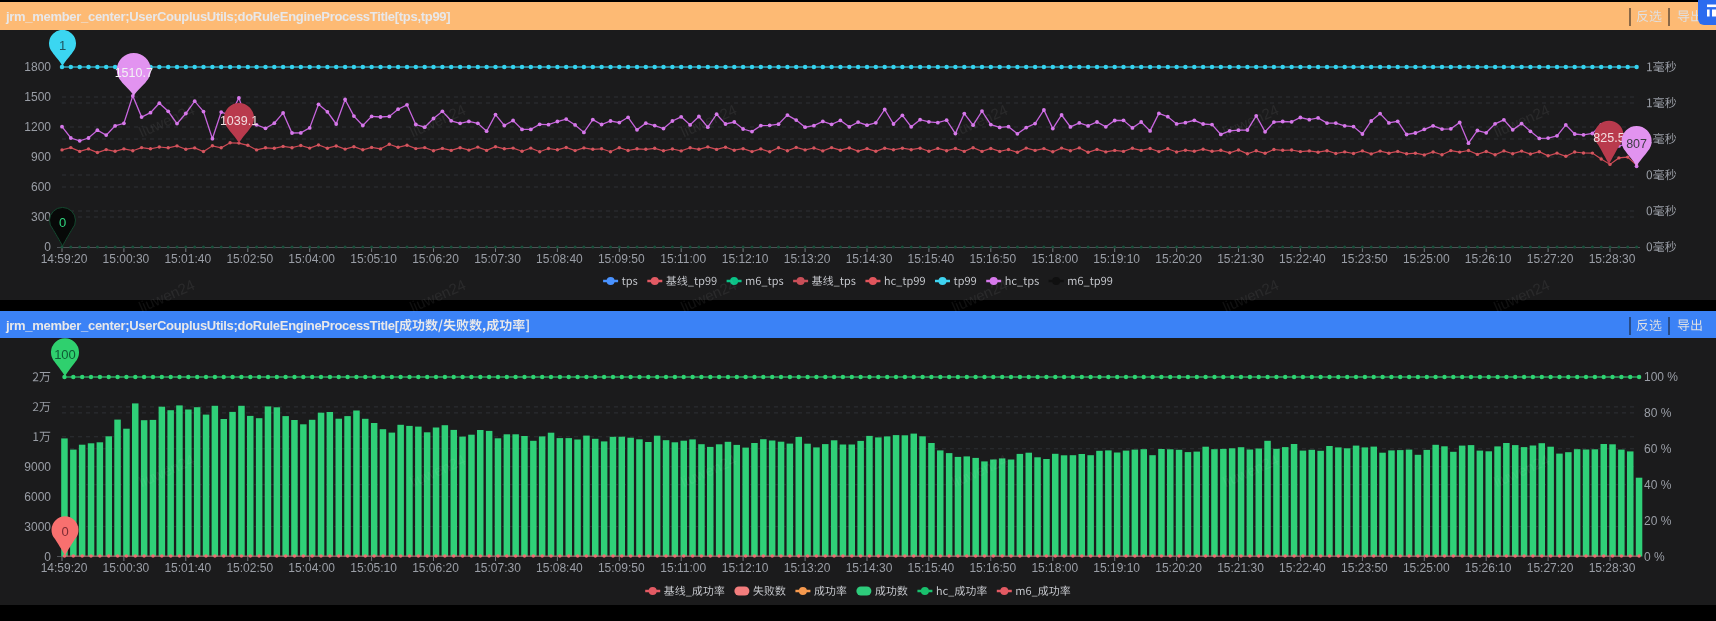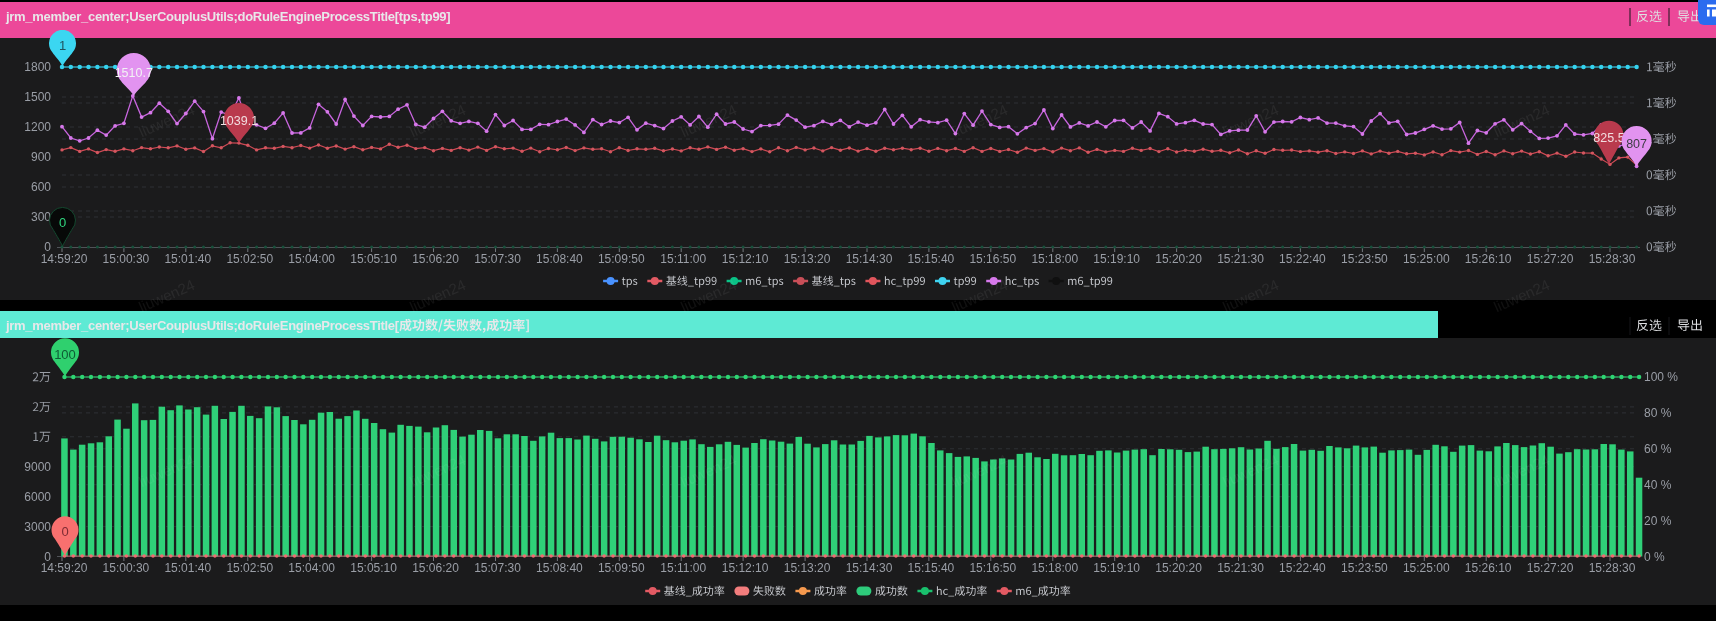--- a/index.html
+++ b/index.html
@@ -39,34 +39,34 @@
       <path id="b2c" d="M84 214 53 134Q111 111 143 74Q174 37 174-7L169-112L221-25Q209-14 194-9Q180-4 164-4Q128-4 100-27Q72-49 72-91Q72-130 100-154Q128-178 168-178Q218-178 246-139Q273-101 273-33Q273 55 224 119Q175 183 84 214Z"></path>
       <path id="b5931" d="M48-411H952V-289H48ZM204-838 331-811Q312-739 285-670Q257-602 225-542Q193-483 157-438Q144-448 123-460Q101-473 79-484Q57-496 41-502Q78-541 109-595Q140-649 165-712Q189-774 204-838ZM233-691H866V-569H173ZM562-386Q607-244 709-152Q811-60 983-24Q969-11 954 9Q938 29 925 51Q911 72 902 90Q778 58 691-3Q604-64 546-153Q487-242 448-360ZM432-850H558V-531Q558-461 550-389Q541-317 515-248Q489-179 439-116Q389-54 307-1Q226 51 106 88Q99 73 86 53Q72 33 57 14Q42-6 29-18Q137-49 210-93Q283-137 327-189Q372-241 395-299Q417-356 425-415Q432-474 432-532Z"></path>
       <path id="b6210" d="M182-473H413V-364H182ZM367-473H483Q483-473 483-465Q483-457 483-447Q483-436 483-429Q481-323 478-256Q475-188 469-150Q462-113 451-98Q436-79 420-71Q403-63 381-59Q361-55 331-55Q300-54 264-55Q263-81 254-113Q245-145 232-167Q259-165 282-164Q306-163 318-163Q328-163 335-166Q343-168 348-175Q355-184 358-213Q362-241 364-300Q366-358 367-455ZM667-787 740-859Q768-845 799-826Q830-807 859-788Q887-769 905-751L828-671Q811-688 784-709Q757-730 726-750Q695-771 667-787ZM785-529 907-500Q844-305 735-155Q626-6 477 86Q469 73 453 54Q437 36 420 17Q403-1 390-13Q534-91 634-223Q734-356 785-529ZM188-700H960V-582H188ZM108-700H234V-405Q234-349 230-282Q226-216 215-146Q204-77 182-13Q161 51 127 102Q117 89 97 73Q78 57 58 41Q39 26 25 20Q63-40 81-115Q98-189 103-265Q108-341 108-406ZM514-849H640Q638-726 647-608Q656-490 674-387Q691-285 715-206Q739-128 768-84Q797-40 827-40Q844-40 854-81Q863-122 867-216Q888-196 917-177Q945-158 969-149Q960-56 942-5Q924 45 894 64Q864 83 817 83Q763 83 719 46Q676 9 642-57Q609-123 585-212Q561-301 546-405Q530-509 523-622Q515-734 514-849Z"></path>
       <path id="b7387" d="M436-273H564V88H436ZM43-206H958V-95H43ZM69-770H944V-661H69ZM817-643 917-585Q883-551 846-518Q808-486 776-463L688-517Q709-534 732-555Q756-577 779-600Q801-623 817-643ZM549-438 636-469Q657-442 678-410Q699-377 716-346Q734-315 742-289L649-254Q641-279 626-311Q610-343 590-377Q570-410 549-438ZM40-354Q88-372 154-399Q221-426 290-455L313-368Q259-339 202-310Q146-282 98-258ZM68-575 148-639Q174-625 203-606Q232-587 258-568Q285-549 302-532L217-461Q202-478 177-498Q152-518 123-539Q95-559 68-575ZM669-391 751-456Q783-439 821-416Q859-393 893-370Q928-346 951-327L863-256Q843-275 810-299Q777-323 739-348Q702-372 669-391ZM345-463Q342-473 337-490Q331-508 325-526Q318-544 312-557Q324-559 336-568Q347-578 359-591Q367-600 384-622Q401-645 421-676Q441-707 456-740L554-700Q524-649 482-599Q441-549 402-514V-512Q402-512 393-507Q385-502 374-495Q363-487 354-478Q345-470 345-463ZM345-463 344-540 394-570 579-576Q573-556 568-529Q563-502 561-485Q500-482 461-479Q422-476 400-474Q377-471 365-468Q352-465 345-463ZM326-262Q323-272 318-290Q312-307 306-326Q300-345 294-359Q313-362 333-375Q353-388 380-409Q394-420 421-444Q448-468 482-502Q516-536 551-576Q586-615 616-656L706-602Q636-519 552-443Q469-367 387-312V-309Q387-309 378-304Q368-299 356-292Q344-285 335-277Q326-269 326-262ZM326-262 323-340 374-372 674-394Q670-374 668-348Q665-323 665-306Q563-297 501-290Q439-284 404-279Q369-275 352-271Q336-267 326-262ZM409-827 531-855Q549-831 568-802Q586-772 596-750L470-714Q462-737 444-769Q426-801 409-827Z"></path>
       <path id="b8d25" d="M219-643H322V-370Q322-312 314-249Q306-187 283-125Q260-63 216-8Q173 47 101 90Q90 74 69 50Q48 27 29 13Q95-22 133-68Q171-115 190-167Q208-220 214-272Q219-324 219-371ZM289-117 370-167Q390-140 412-107Q434-75 455-44Q475-14 487 9L400 67Q389 43 371 11Q352-20 330-54Q308-88 289-117ZM76-802H469V-189H368V-695H172V-185H76ZM616-839 723-815Q704-726 675-638Q646-551 609-474Q573-396 528-338Q522-350 510-370Q497-389 484-408Q470-428 459-440Q496-488 525-552Q555-616 578-689Q601-762 616-839ZM585-670H955V-564H585ZM801-628H821L840-631L905-614Q888-426 842-288Q796-150 725-58Q654 35 557 87Q551 73 538 57Q525 40 511 25Q498 9 487 1Q578-45 643-124Q708-203 748-322Q788-441 801-606ZM619-508Q647-396 695-297Q743-198 813-122Q883-46 974-2Q956 14 934 41Q912 67 900 88Q802 34 729-51Q657-136 606-247Q555-357 522-487Z"></path>
       <path id="b6570" d="M60-335H444V-238H60ZM43-672H534V-578H43ZM424-838 525-798Q500-764 477-732Q454-699 434-676L358-710Q369-728 381-751Q393-773 405-796Q416-819 424-838ZM233-851H344V-399H233ZM67-797 153-833Q173-804 190-769Q207-735 213-708L123-669Q118-695 102-731Q86-767 67-797ZM236-634 314-587Q290-547 251-507Q213-467 170-432Q126-397 84-373Q74-393 56-419Q39-445 22-461Q63-478 104-505Q144-533 180-566Q215-600 236-634ZM329-609Q343-603 368-589Q392-575 421-558Q449-542 473-528Q496-514 506-506L443-423Q429-437 407-455Q385-474 360-494Q335-514 312-532Q289-550 272-562ZM604-665H959V-554H604ZM612-847 722-831Q707-730 684-635Q661-540 628-458Q595-377 551-316Q543-326 527-341Q511-356 494-370Q478-384 465-392Q505-444 534-516Q563-588 582-673Q602-757 612-847ZM789-597 900-588Q879-417 835-287Q792-157 713-63Q635 31 511 94Q506 82 495 64Q484 45 471 26Q459 8 449-3Q562-54 631-135Q700-217 738-332Q775-446 789-597ZM671-575Q692-451 731-341Q770-231 832-147Q894-62 982-13Q963 2 940 30Q917 58 904 81Q809 20 744-74Q679-168 638-291Q597-413 572-557ZM80-147 150-216Q205-195 264-166Q322-137 375-107Q428-77 466-51L395 27Q359-1 306-33Q253-65 194-95Q135-125 80-147ZM407-335H427L445-339L510-315Q479-202 417-122Q355-43 270 8Q184 59 80 87Q72 67 56 40Q41 12 26-3Q119-24 197-65Q274-106 329-170Q383-234 407-320ZM80-147Q103-180 128-222Q152-263 174-308Q196-353 211-393L317-374Q299-330 277-284Q254-238 231-197Q207-155 186-123Z"></path>
     </defs>
   </svg>
 <div class="panelbody" style="top:30px;height:270px"></div>
 <div class="panelbody" style="top:338px;height:267px"></div>
-<div style="position:absolute;left:0;top:2px;width:1716px;height:36px;background:#ec4899"><svg width="1716" height="28" font-family="Liberation Sans, sans-serif">
+<div style="position:absolute;left:0;top:2px;width:1716px;height:28px;background:#fdba74"><svg width="1716" height="28" font-family="Liberation Sans, sans-serif">
       <text x="6" y="19" font-size="13" font-weight="bold" letter-spacing="-0.3" fill="#e8e8ea">jrm_member_center;UserCouplusUtils;doRuleEngineProcessTitle[tps,tp99]</text>
       <g fill="#dfe0e3" transform="translate(1636.0 19.0) scale(0.013000)">
         <use href="#r53cd" transform="translate(0 0)"></use>
         <use href="#r9009" transform="translate(1000 0)"></use>
       </g>
       <g fill="#dfe0e3" transform="translate(1677.0 19.0) scale(0.013000)">
         <use href="#r5bfc" transform="translate(0 0)"></use>
         <use href="#r51fa" transform="translate(1000 0)"></use>
       </g>
       <line x1="1630" x2="1630" y1="6" y2="24" stroke="#17171a"></line>
       <line x1="1669" x2="1669" y1="6" y2="24" stroke="#17171a"></line>
     </svg></div>
-<div style="position:absolute;left:0;top:311px;width:1438px;height:27px;background:#5eead4"><svg width="1716" height="27" font-family="Liberation Sans, sans-serif">
+<div style="position:absolute;left:0;top:311px;width:1716px;height:27px;background:#3b82f6"><svg width="1716" height="27" font-family="Liberation Sans, sans-serif">
       <text x="6" y="19" font-size="13" font-weight="bold" letter-spacing="-0.3" fill="#e8e8ea">jrm_member_center;UserCouplusUtils;doRuleEngineProcessTitle[</text>
       <g fill="#e8e8ea" transform="translate(399.0 19.0) scale(0.013000)">
         <use href="#b6210" transform="translate(0 0)"></use>
         <use href="#b529f" transform="translate(1000 0)"></use>
         <use href="#b6570" transform="translate(2000 0)"></use>
         <use href="#b2f" transform="translate(3000 0)"></use>
         <use href="#b5931" transform="translate(3387 0)"></use>
         <use href="#b8d25" transform="translate(4387 0)"></use>
         <use href="#b6570" transform="translate(5387 0)"></use>
         <use href="#b2c" transform="translate(6387 0)"></use>

